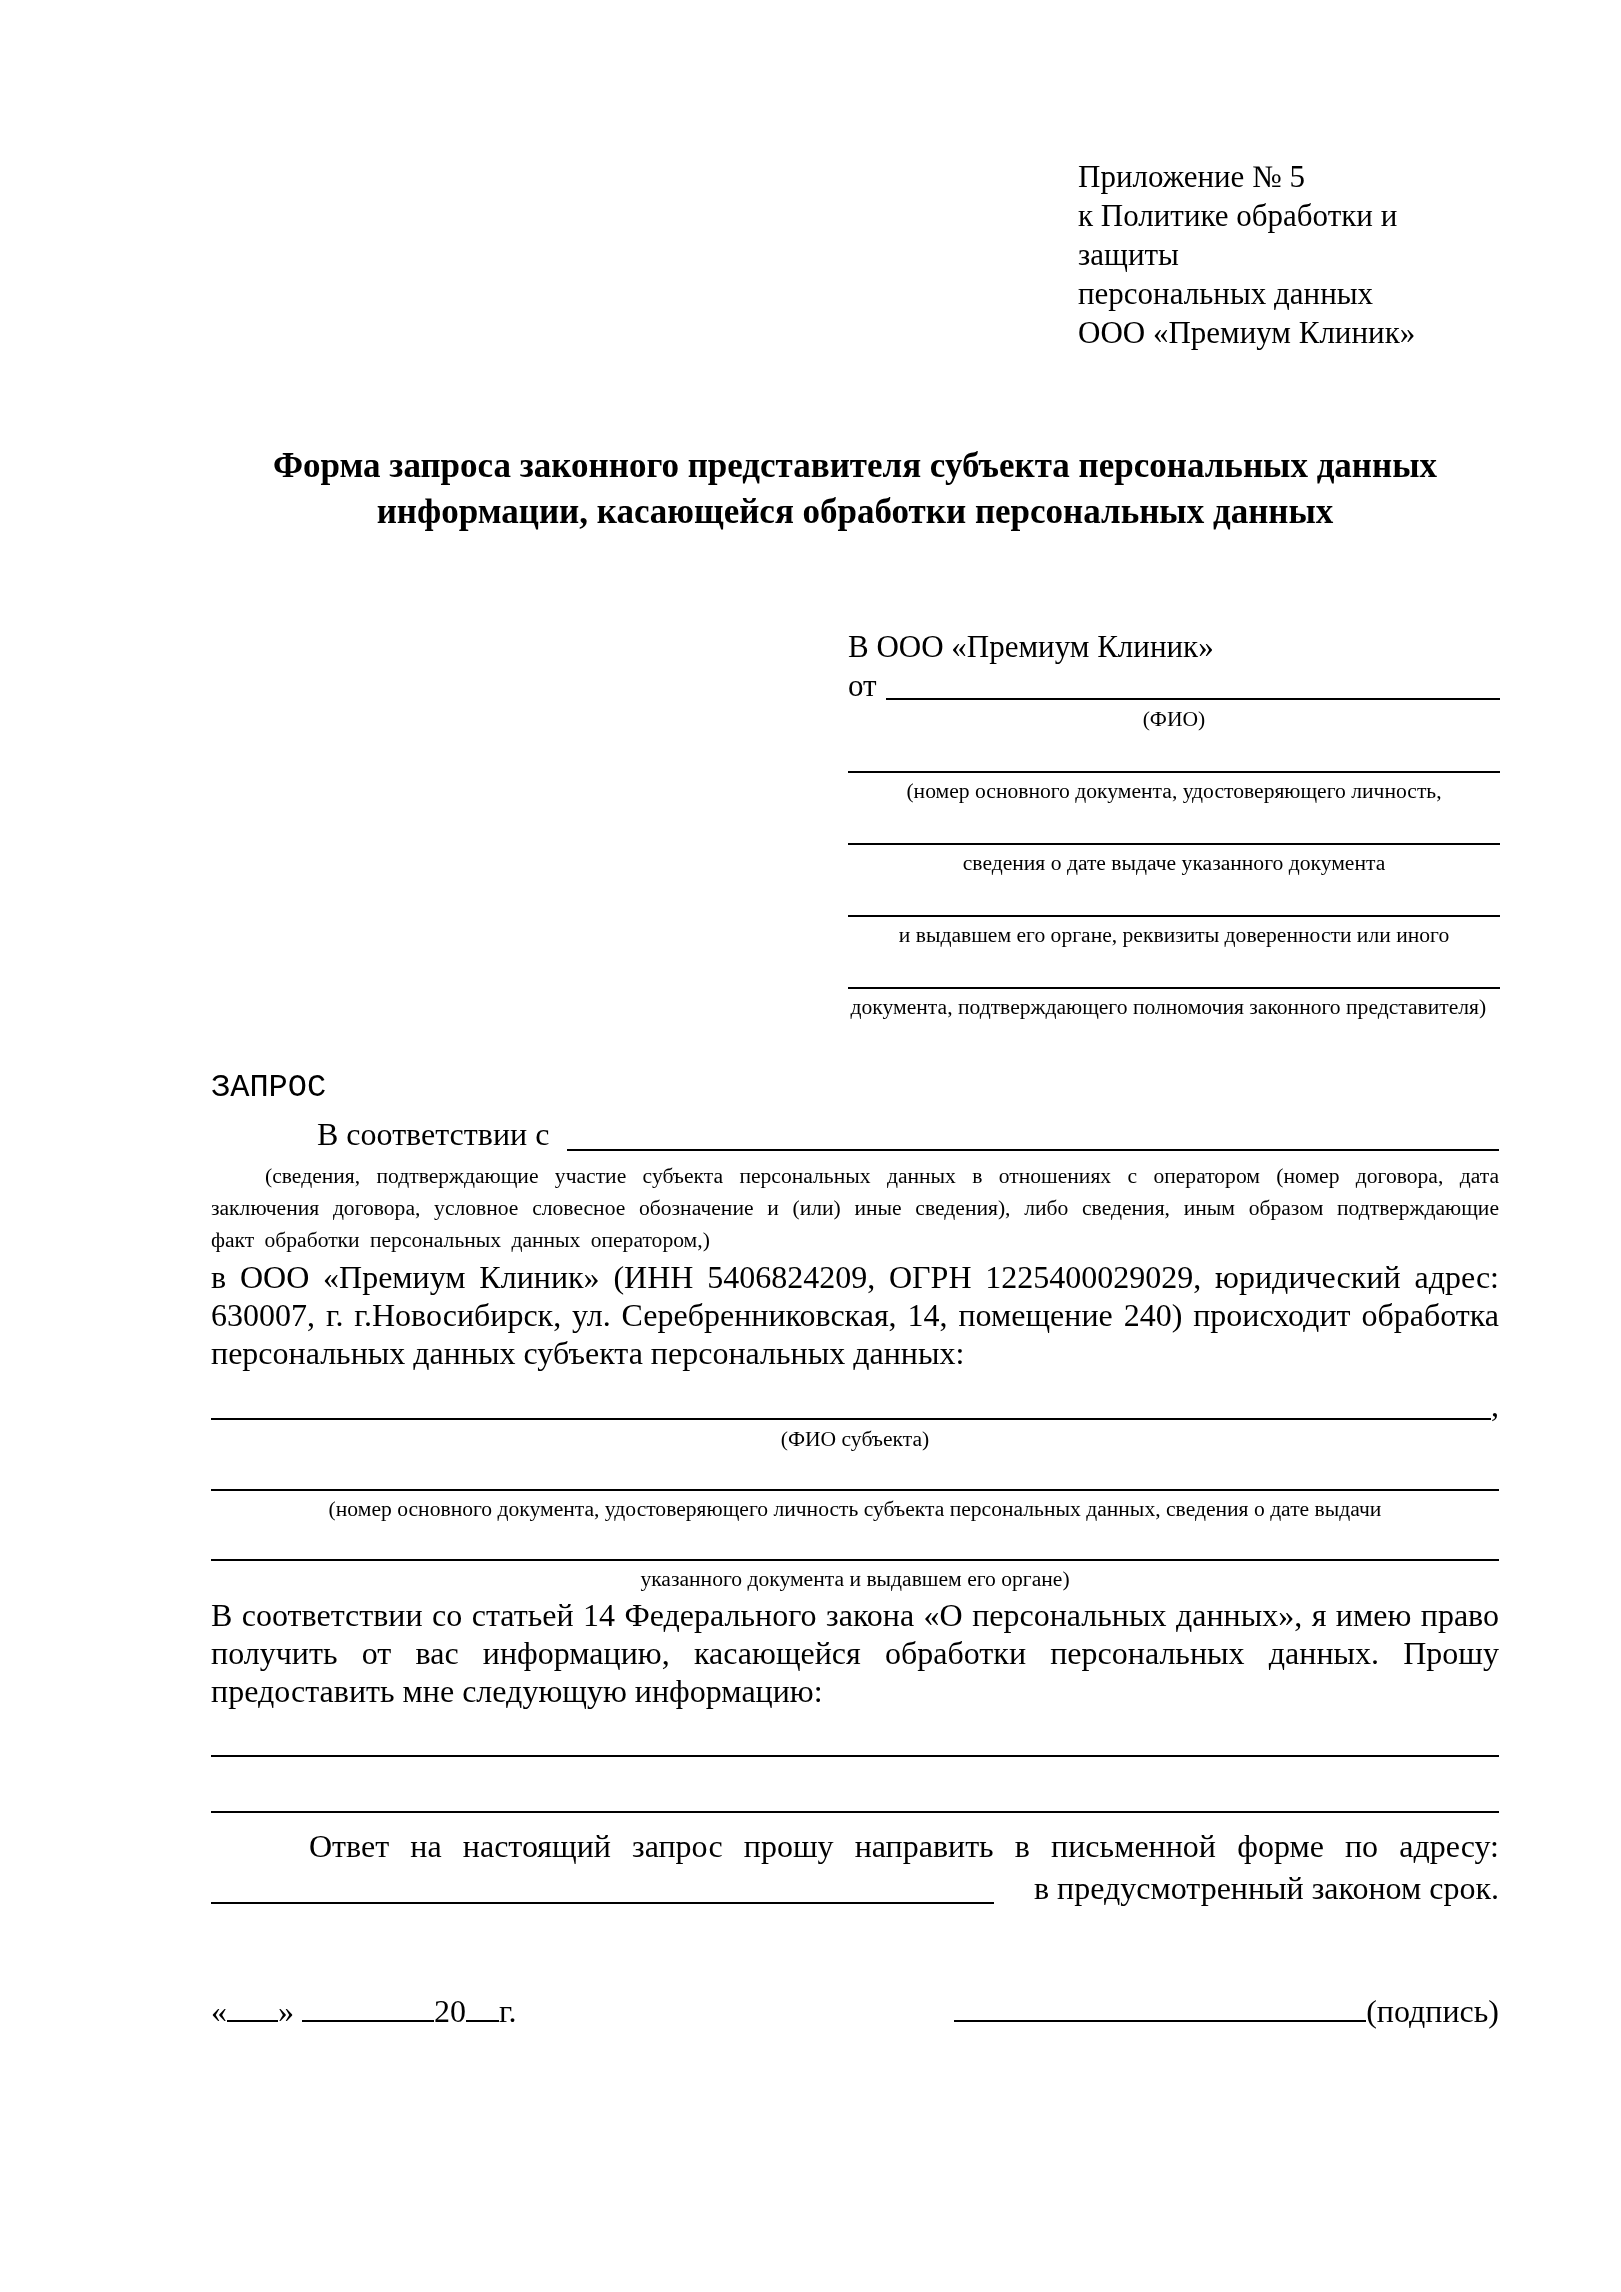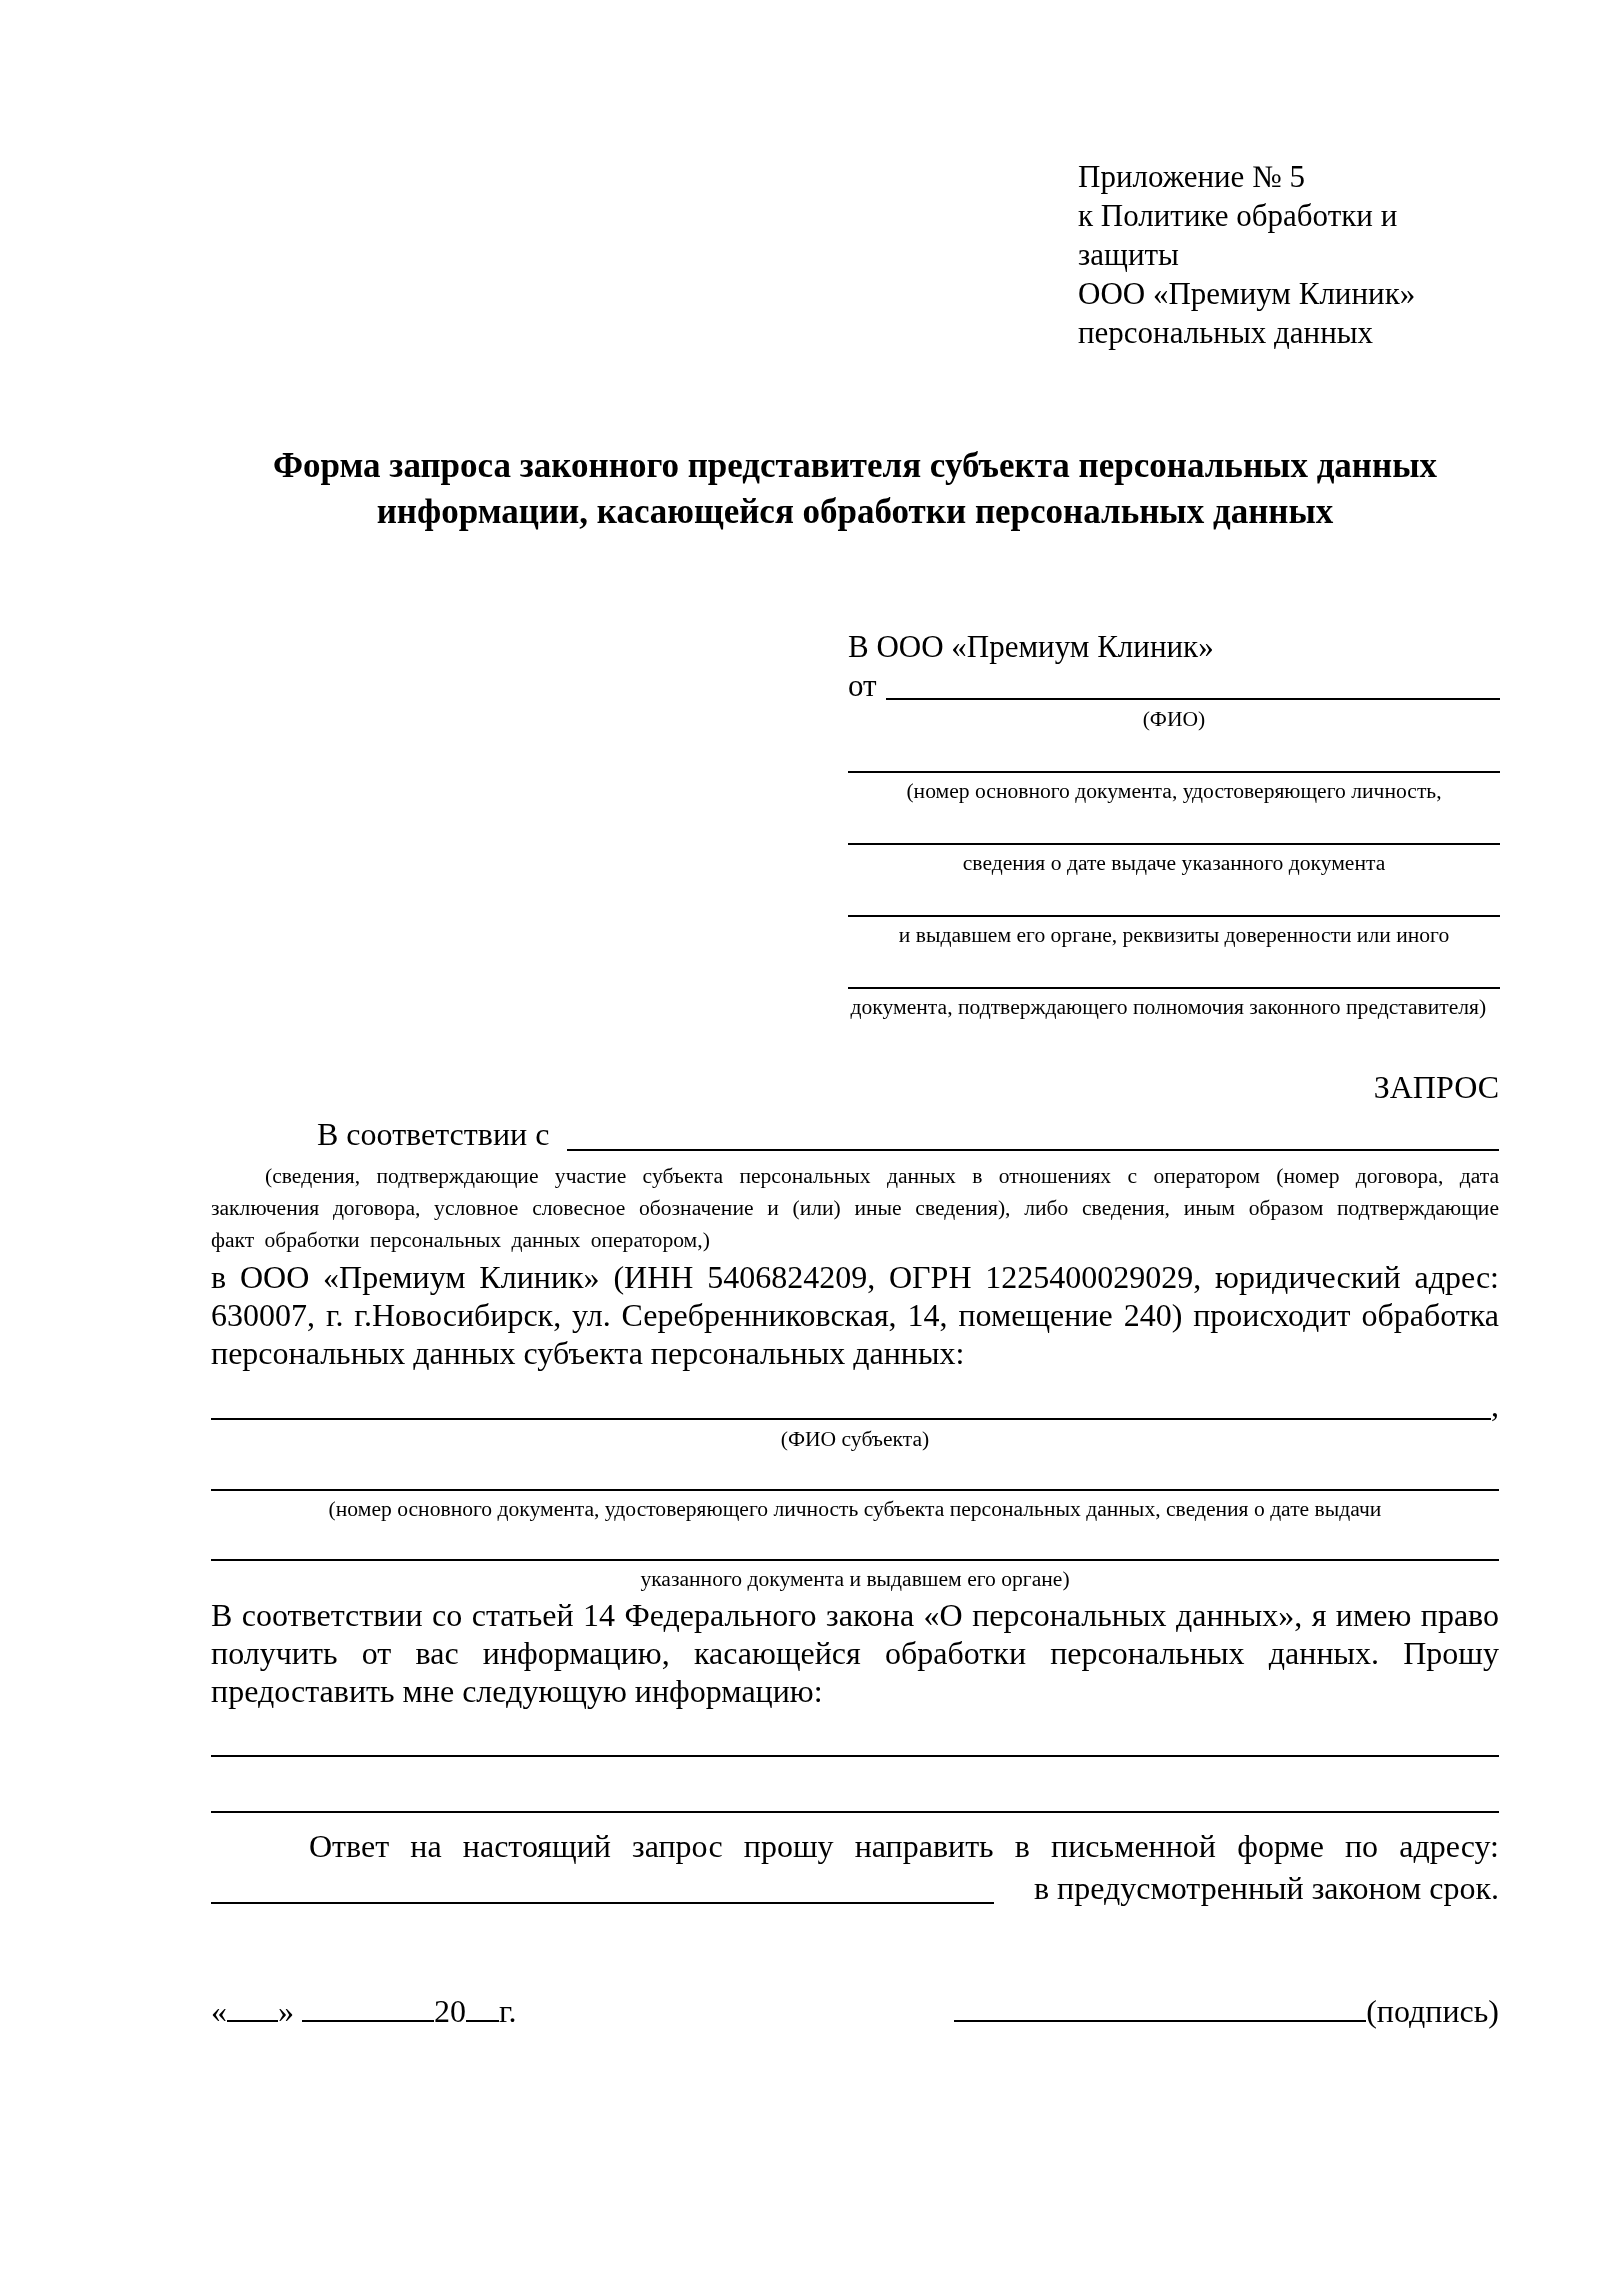--- a/index.html
+++ b/index.html
@@ -57,22 +57,23 @@
   .field-line {
     border-bottom: 2.9px solid #000;
     height: 0;
     margin-top: 39px;
     margin-bottom: 3.9px;
   }
   .addr .field-line { margin-top: 37px; }
   
   .zapros {
     margin-top: 47px;
-    text-align: right;
+    text-align: left;
     font-size: 32px;
+    font-family: Liberation Mono, monospace;
   }
   .intro-row {
     margin-top: 7.8px;
     display: flex;
     line-height: 43px;
     gap: 8px;
   }
   .intro-indent { width: 98px; flex: 0 0 auto; }
   .cap.just {
     text-align: justify;
@@ -122,22 +123,22 @@
   .cap4-wrap { margin-left: -17.6px; width: 676px; }
 </style>
 </head>
 <body>
 
 <div class="page">
 
   <div class="hdr">
     <div>Приложение № 5</div>
     <div>к Политике обработки и защиты</div>
+    <div>персональных данных</div>
     <div>ООО «Премиум Клиник»</div>
-    <div>персональных данных</div>
   </div>
 
   <div class="title">Форма запроса законного представителя субъекта персональных данных информации, касающейся обработки персональных данных</div>
 
   <div class="addr">
     <div>В ООО «Премиум Клиник»</div>
     <div class="row">
       <span class="lbl">от</span>
       <span class="ul-fill"></span>
     </div>

